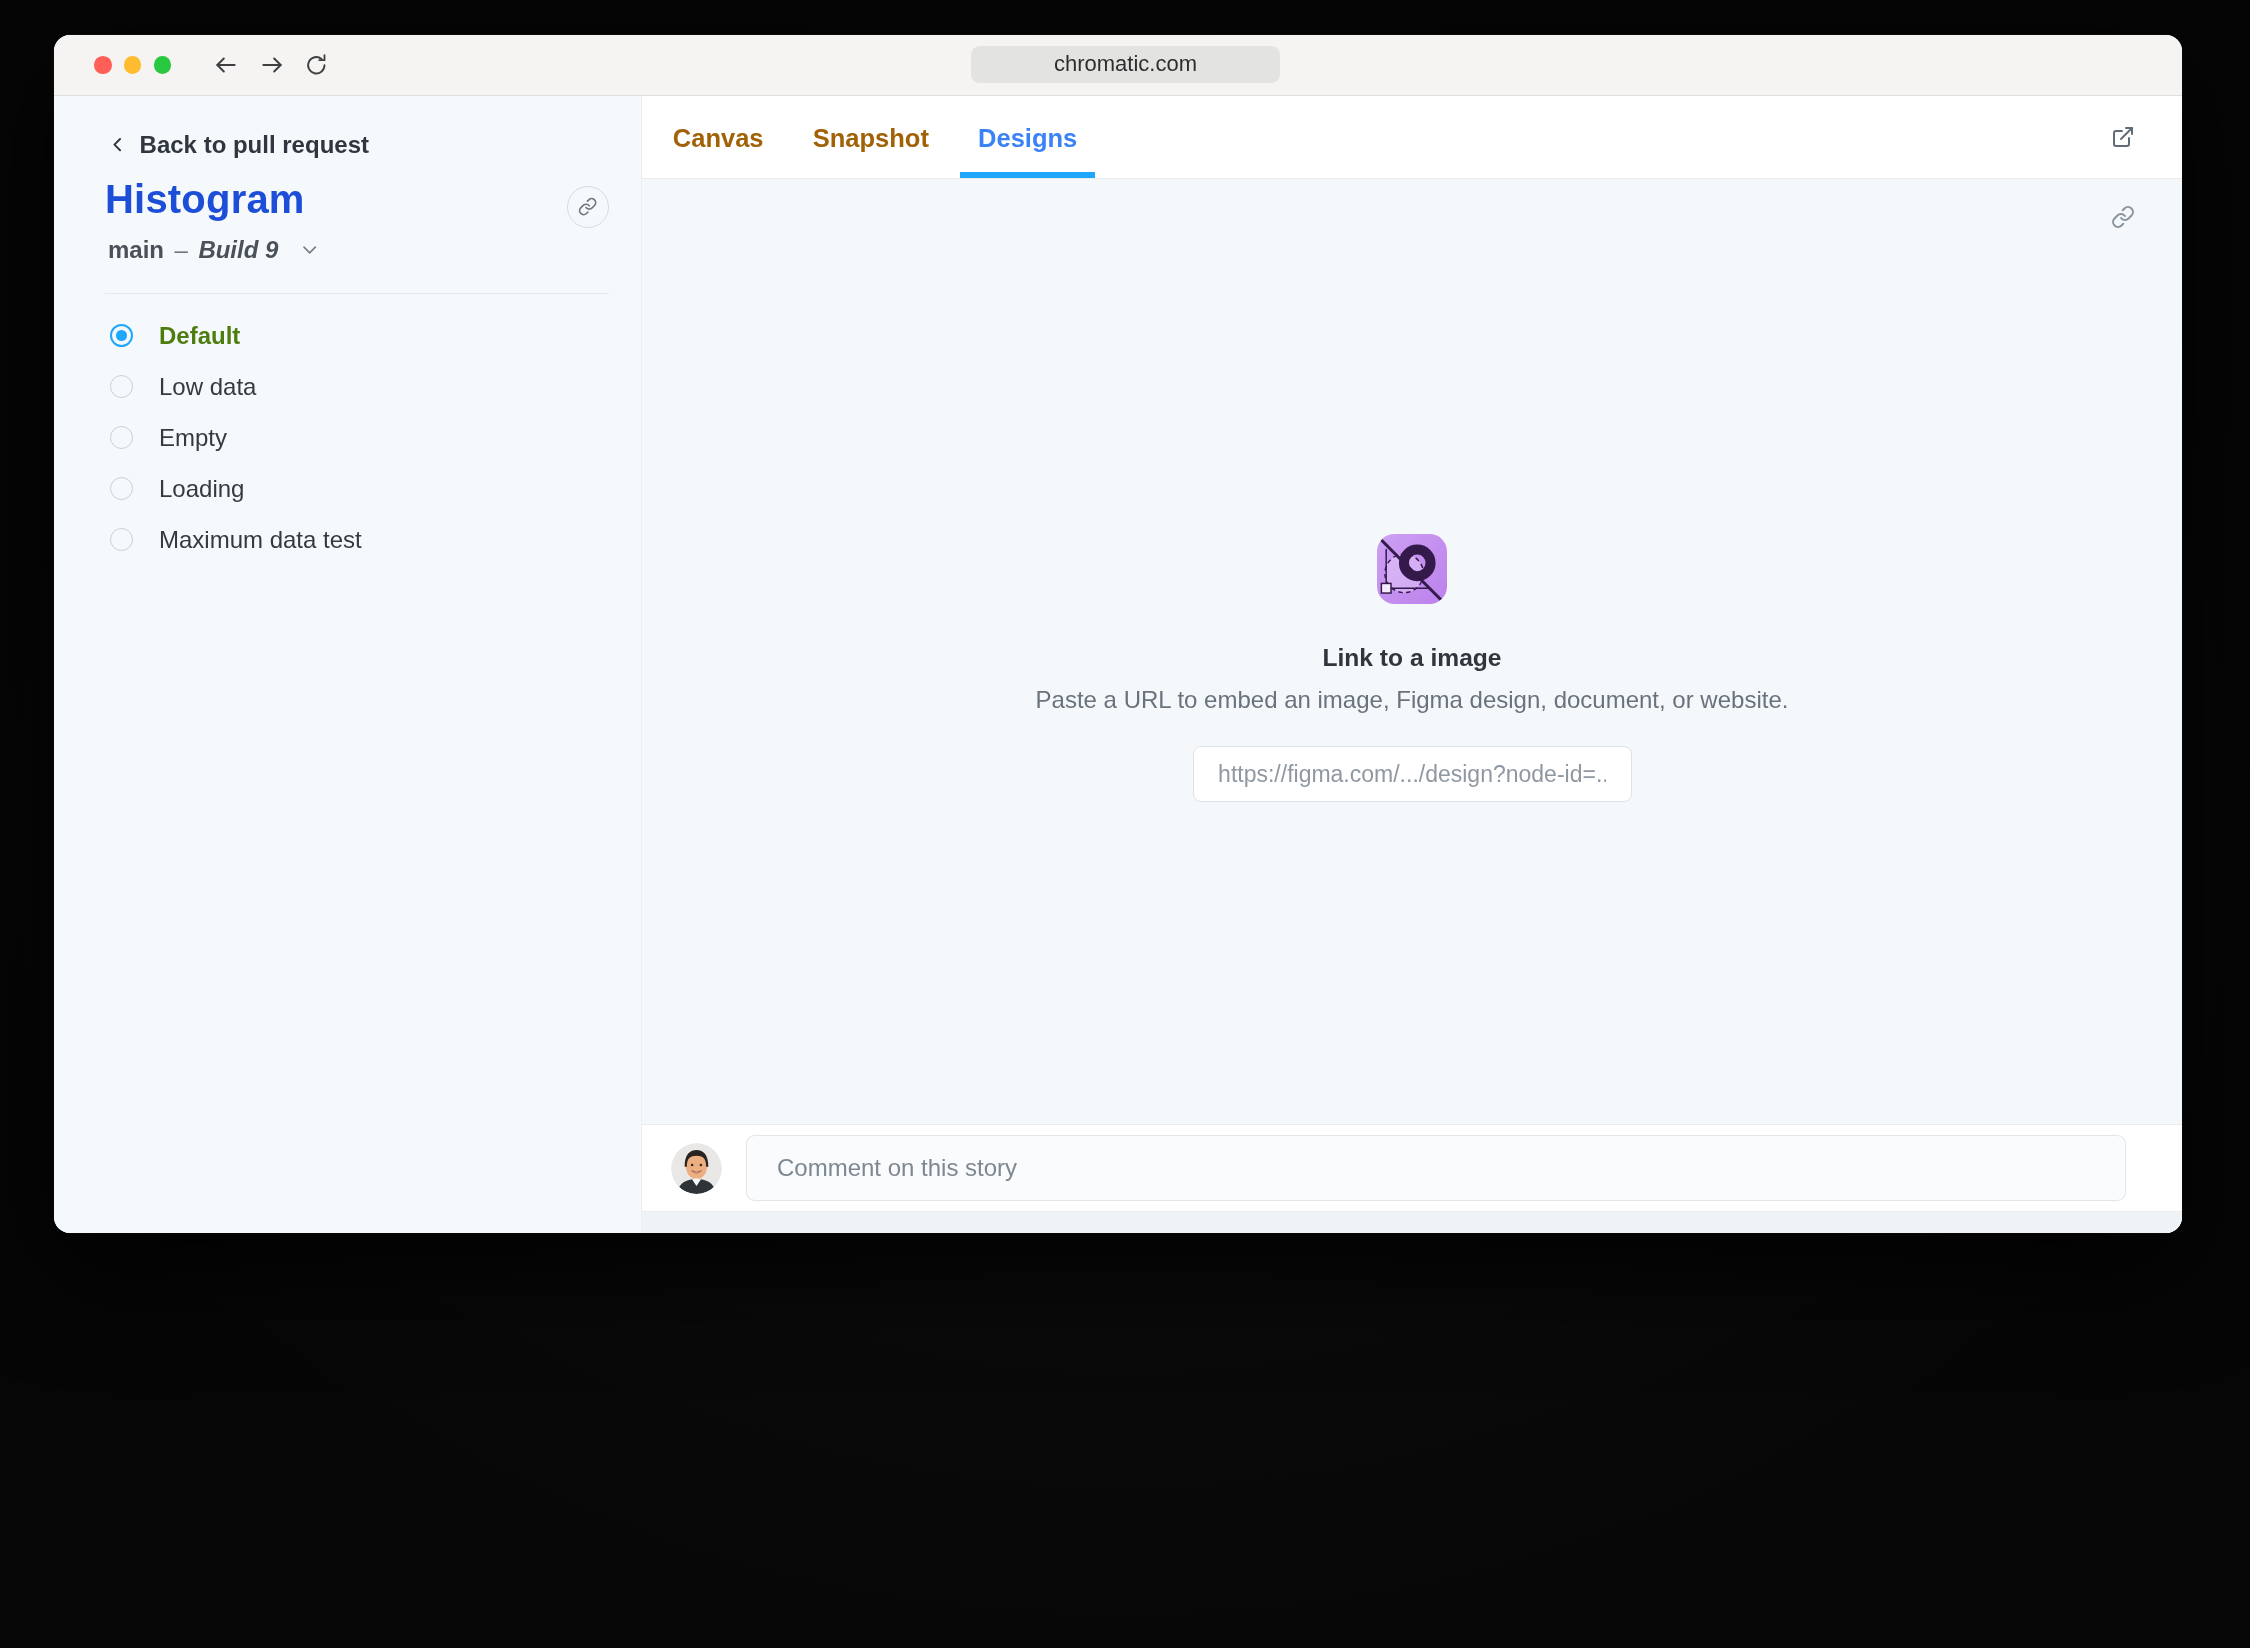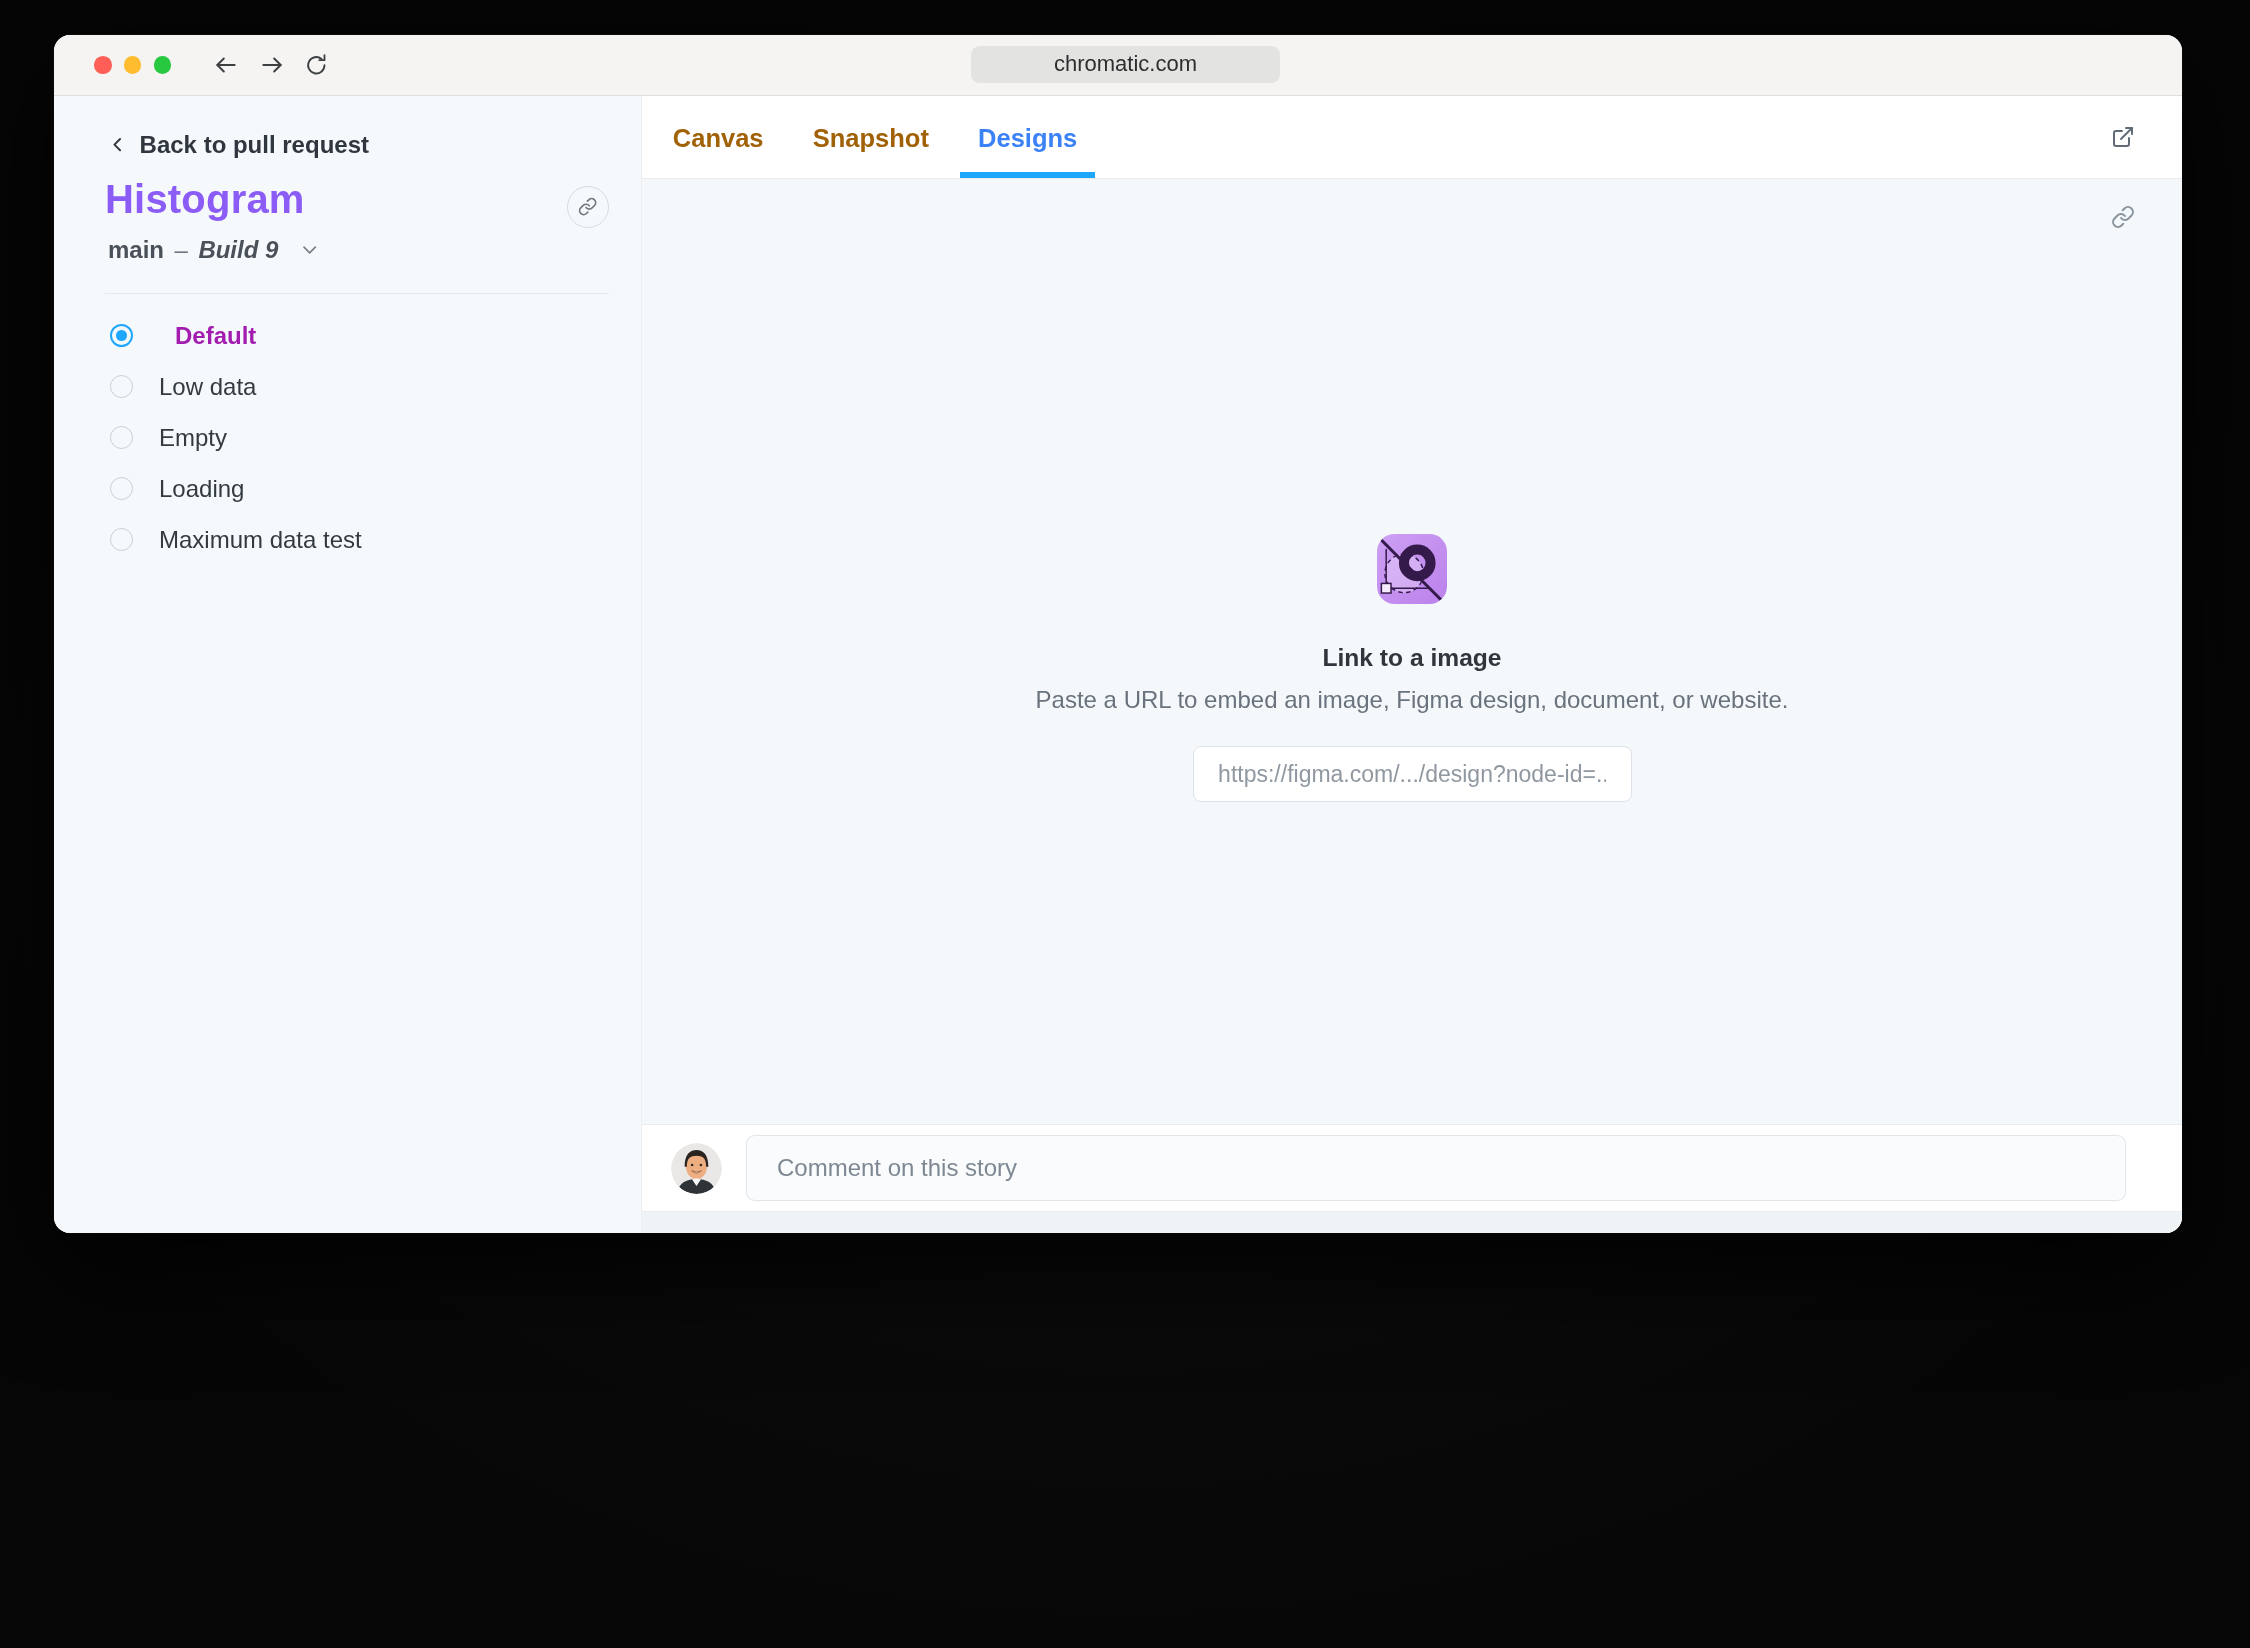--- a/index.html
+++ b/index.html
@@ -21,40 +21,40 @@
   .urlpill{position:absolute;left:917px;top:10.5px;width:309px;height:37px;
     background:#E3E3E2;border-radius:8.8px;display:flex;align-items:center;
     justify-content:center;font-size:22px;color:#2E2E2E;}
   
   .content{flex:1;display:flex;min-height:0;}
   .sidebar{flex:none;width:588px;background:#F6F9FC;border-right:0.9px solid #ECF0F3;
     position:relative;}
   .back-row{position:absolute;top:35px;left:54px;display:flex;align-items:center;
     gap:12.3px;font-size:24px;font-weight:700;color:#2F363D;cursor:pointer;}
   .side-title{position:absolute;top:81px;left:51px;font-size:40px;font-weight:700;
-    color:#8b5cf6;letter-spacing:0.2px;}
+    color:#1d4ed8;letter-spacing:0.2px;}
   .link-circle{position:absolute;top:90px;right:32px;width:42px;height:42px;
     border-radius:50%;border:1.8px solid #D5DCE1;display:flex;align-items:center;
     justify-content:center;color:#6F7981;cursor:pointer;background:transparent;}
   .meta-row{position:absolute;top:140px;left:54px;display:flex;align-items:center;
     gap:10.5px;font-size:24px;font-weight:600;color:#4A5158;}
   .meta-dash{color:#707980;font-weight:400;}
   .build-btn{display:flex;align-items:center;gap:22px;cursor:pointer;color:#4A5158;font-style:italic;}
   .build-btn svg{color:#7A838B;}
   .side-divider{position:absolute;top:197px;left:51px;right:32px;height:0.9px;
     background:#E4E9ED;}
   .stories{position:absolute;top:214px;left:56px;right:26px;}
   .story-row{height:51px;display:flex;align-items:center;gap:26px;cursor:pointer;}
   .radio{width:23px;height:23px;border-radius:50%;border:1.8px solid #C9D0D6;
     flex:none;position:relative;background:transparent;}
   .story-row.selected .radio{border:2.6px solid #1EA7FD;}
   .story-row.selected .radio::after{content:"";position:absolute;left:50%;top:50%;
     width:10.5px;height:10.5px;margin:-5.3px 0 0 -5.3px;border-radius:50%;background:#1EA7FD;}
   .story-label{font-size:24px;color:#333B41;}
-  .story-row.selected .story-label{font-weight:700;color:#a21caf;margin-left:16px;}
+  .story-row.selected .story-label{font-weight:700;color:#4d7c0f;}
   
   .main-col{flex:1;min-width:0;display:flex;flex-direction:column;background:#F4F8FB;}
   .tabbar{flex:none;height:83px;background:#FFFFFF;border-bottom:0.9px solid #E9EBEC;
     display:flex;align-items:stretch;padding-left:1.8px;}
   .tab{display:flex;align-items:center;padding:8.8px 17.6px 0;margin:0 7px;
     font-size:25.5px;font-weight:700;color:#a16207;border-bottom:6.1px solid transparent;
     cursor:pointer;}
   .tab:first-child{margin-left:11.4px;}
   .tab.active{color:#3b82f6;border-bottom-color:#1EA7FD;}
   .tab-spacer{margin-left:auto;}

